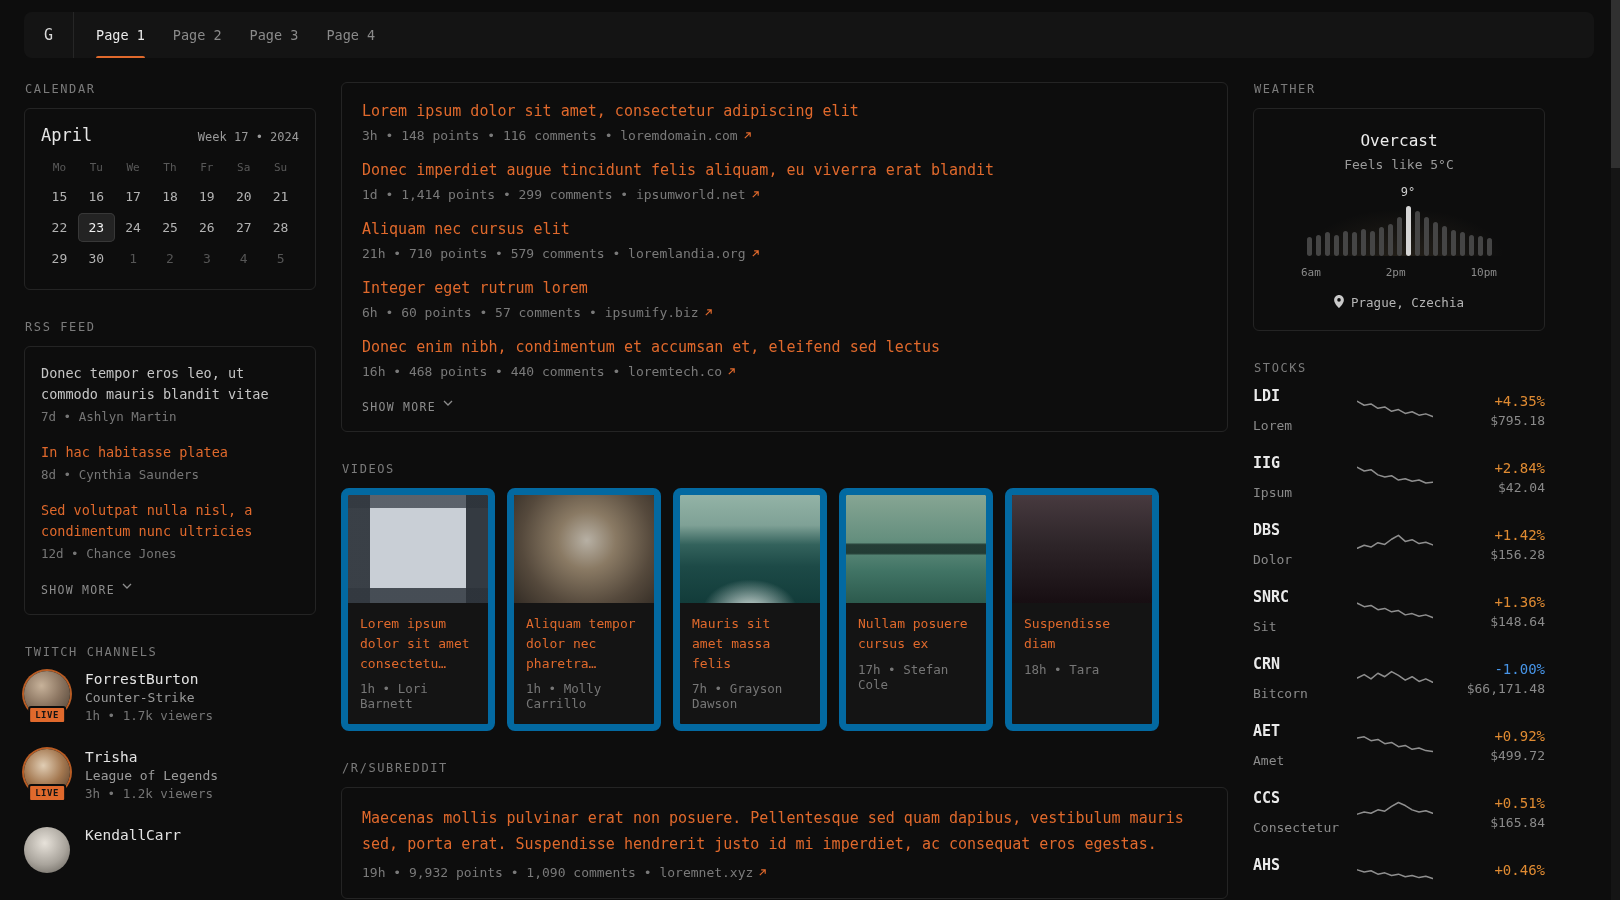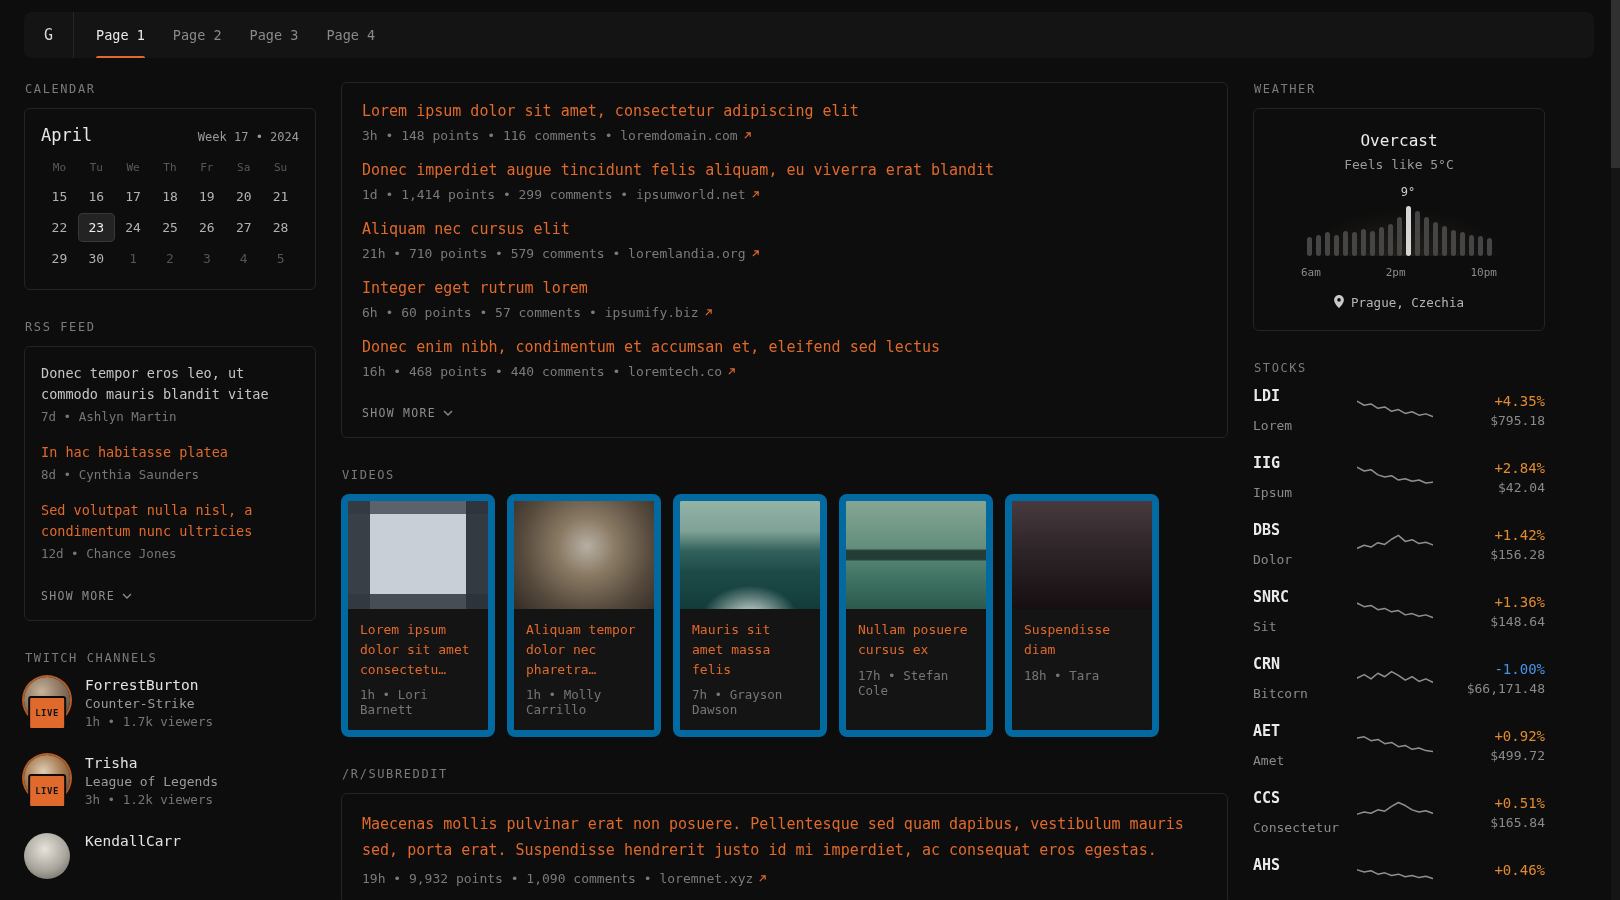--- a/index.html
+++ b/index.html
@@ -44,35 +44,35 @@
   .wd { font-size:11px; color:#595959; }
   .days { margin-top:8px; row-gap:2px; }
   .day { font-size:13px; color:#b3b3b3; padding:7px 0; border-radius:5px; cursor:pointer; }
   .day.dim { color:#555; }
   .day.today { background:#232323; color:#f0f0f0; box-shadow:inset 0 0 0 1px #383838; }
 
   
   .rss-item { margin-bottom:18px; }
   .rss-title { font-size:13.5px; line-height:1.55; color:#c6c6c6; display:block; cursor:pointer; text-decoration:none; }
   .rss-item.hl .rss-title { color:var(--accent); }
-  .show-more { display:inline-flex; align-items:center; gap:7px; font-size:11.5px;
-    letter-spacing:1.3px; color:#8d8d8d; cursor:pointer; margin-top:10px; }
+  .show-more { display:inline-flex; gap:7px; font-size:11.5px;
+    letter-spacing:1.3px; color:#8d8d8d; cursor:pointer; margin-top:4px; }
   .chev { width:10px; height:6px; stroke:currentColor; }
 
   
   .tw-row { display:flex; gap:15px; margin-bottom:26px; align-items:flex-start; cursor:pointer; }
   .tw-avatar-wrap { position:relative; flex:none; }
   .avatar { width:46px; height:46px; border-radius:50%;
     background:radial-gradient(circle at 38% 32%, #c7b29a 0%, #8a7460 48%, #463b30 100%); }
   .tw-row:nth-of-type(2) .avatar { background:radial-gradient(circle at 42% 36%, #e0cdb4 0%, #a3774f 50%, #4a372a 100%); }
   .tw-row:nth-of-type(3) .avatar { background:radial-gradient(circle at 45% 35%, #e7e2da 0%, #a9a49c 55%, #5c5851 100%); }
   .tw-row.live .avatar { box-shadow:0 0 0 2px #b85c24; }
   .live-badge { position:absolute; left:50%; transform:translateX(-50%); bottom:-7px;
     background:#e0692c; color:#141414; font-size:9px; font-weight:bold; letter-spacing:.5px;
-    padding:10px 5px; border-radius:3px; border:2px solid #0d0d0d; }
+    padding:2px 5px; border-radius:3px; border:2px solid #0d0d0d; }
   .tw-name { font-size:14.5px; color:#e3e3e3; }
   .tw-game { font-size:13px; color:#9b9b9b; margin-top:3px; }
   .tw-row .meta { margin-top:3px; }
 
   
   .hn-box { padding:18px 20px 16px; }
   .hn-item { margin-bottom:17px; }
   .hn-title { font-size:15px; color:var(--accent); cursor:pointer; text-decoration:none; display:inline-block; line-height:1.4; }
   .hn-item .meta { font-size:13px; margin-top:6px; color:#7a7a7a; }
   .src { color:#7a7a7a; cursor:pointer; text-decoration:none; display:inline-flex; gap:5px; align-items:center; }

